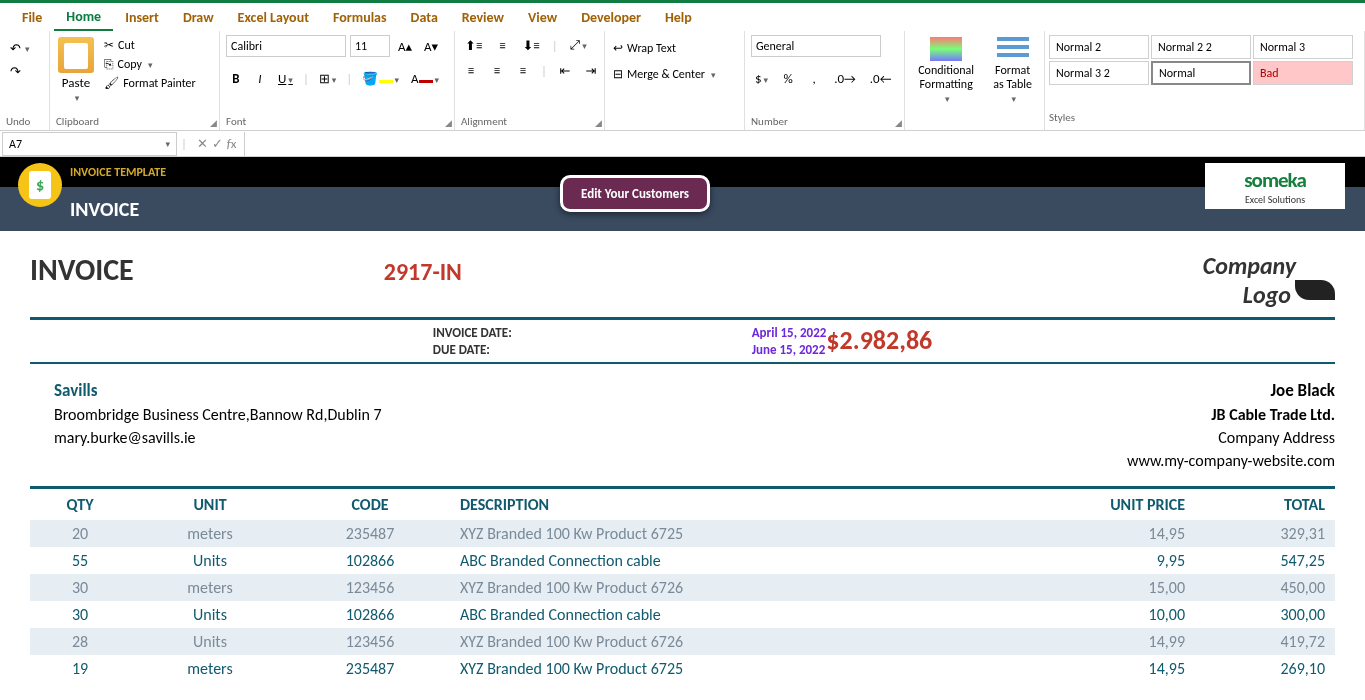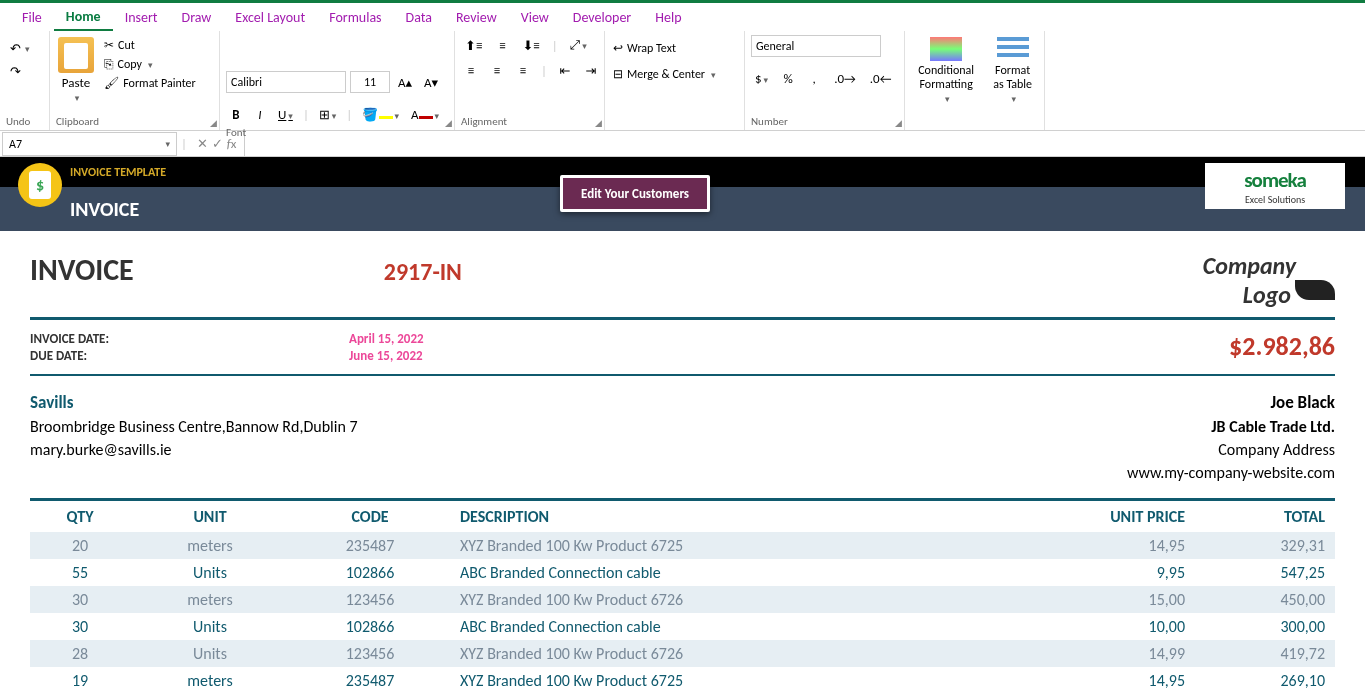--- a/index.html
+++ b/index.html
@@ -3,21 +3,21 @@
 <meta charset="utf-8">
 <style>
 * { box-sizing: border-box; margin: 0; padding: 0; font-family: 'Segoe UI', Calibri, sans-serif; }
 body { background: #fff; width: 1365px; height: 700px; overflow: hidden; font-size: 13px; }
 
 
 .topbar { height: 3px; background: #107c41; }
 
 
 .menubar { display: flex; align-items: center; padding: 0 10px; height: 28px; background: #fff; gap: 0; }
-.menubar .item { padding: 4px 12px; cursor: pointer; font-size: 14px; color: #a21caf; }
+.menubar .item { padding: 4px 12px; cursor: pointer; font-size: 14px; color: #a16207; font-weight: bold; }
 .menubar .item.active { color: #0a7c42; border-bottom: 2px solid #107c41; font-weight: 600; }
 
 
 .ribbon { display: flex; background: #fff; border-bottom: 1px solid #d0d0d0; height: 100px; position: relative; }
 .group { border-right: 1px solid #e0e0e0; display: flex; flex-direction: column; justify-content: space-between; padding: 4px 6px 0; position: relative; }
 .group-label { text-align: left; font-size: 11px; color: #666; padding: 2px 0; }
 .group-body { flex: 1; display: flex; align-items: flex-start; gap: 6px; }
 .group .dl { position: absolute; bottom: 2px; right: 2px; font-size: 9px; color: #888; }
 
 .undo-group { width: 50px; }
@@ -25,24 +25,24 @@
 .undo-btn { display: flex; align-items: center; gap: 2px; padding: 2px 4px; }
 
 .clipboard-group { width: 170px; }
 .paste-btn { display: flex; flex-direction: column; align-items: center; gap: 2px; padding: 2px; }
 .paste-icon { width: 36px; height: 36px; background: linear-gradient(#f5c153, #e8a43a); border-radius: 3px; position: relative; }
 .paste-icon::before { content: ''; position: absolute; top: 6px; left: 6px; right: 6px; bottom: 4px; background: #fff; border-radius: 2px; }
 .clip-side { display: flex; flex-direction: column; gap: 3px; padding-top: 2px; font-size: 12px; }
 .clip-side div { display: flex; align-items: center; gap: 4px; padding: 1px 2px; }
 
 .font-group { width: 235px; }
-.font-row1 { display: flex; gap: 4px; align-items: center; margin-top: 36px; }
+.font-row1 { display: flex; gap: 4px; align-items: center; }
 .font-row2 { display: flex; gap: 4px; align-items: center; margin-top: 6px; }
 .font-select { width: 120px; height: 22px; border: 1px solid #ccc; padding: 2px 4px; font-size: 12px; background: #fff; }
-.size-select { width: 40px; height: 22px; border: 1px solid #ccc; padding: 2px 13px; font-size: 12px; background: #fff; }
+.size-select { width: 40px; height: 22px; border: 1px solid #ccc; padding: 2px 4px; font-size: 12px; background: #fff; }
 .icon-btn { padding: 2px 4px; min-width: 20px; text-align: center; cursor: pointer; font-size: 13px; }
 .icon-btn.bold { font-weight: bold; }
 .icon-btn.italic { font-style: italic; }
 .icon-btn.underline { text-decoration: underline; }
 .color-bar { display: inline-block; width: 14px; height: 3px; }
 
 .align-group { width: 150px; }
 .align-row { display: flex; gap: 6px; align-items: center; }
 
 .wrap-group { width: 140px; }
@@ -70,40 +70,40 @@
 
 
 .sheet { position: relative; background: #fff; }
 .black-header { background: #000; height: 30px; display: flex; align-items: center; padding-left: 70px; }
 .black-header .subtitle { color: #d4a928; font-size: 12px; font-weight: bold; }
 .dollar-circle { position: absolute; left: 18px; top: 6px; width: 44px; height: 44px; background: #f5c416; border-radius: 50%; display: flex; align-items: center; justify-content: center; z-index: 10; }
 .dollar-circle::before { content: '$'; width: 22px; height: 28px; background: #fff; border-radius: 3px; color: #3aa655; font-weight: bold; font-size: 16px; display: flex; align-items: center; justify-content: center; }
 
 .blue-header { background: #3a4a5f; height: 44px; display: flex; align-items: center; padding-left: 70px; position: relative; }
 .blue-header .title { color: #fff; font-size: 20px; font-weight: bold; }
-.edit-btn { position: absolute; left: 560px; top: -12px; background: #6b2a52; color: #fff; border: 3px solid #fff; border-radius: 2px; padding: 8px 18px; font-size: 13px; font-weight: bold; box-shadow: 0 2px 6px rgba(0,0,0,0.5); }
+.edit-btn { position: absolute; left: 560px; top: -12px; background: #6b2a52; color: #fff; border: 3px solid #fff; border-radius: 10px; padding: 8px 18px; font-size: 13px; font-weight: bold; box-shadow: 0 2px 6px rgba(0,0,0,0.5); }
 .someka { position: absolute; right: 20px; top: -24px; background: #fff; width: 140px; height: 46px; display: flex; flex-direction: column; align-items: center; justify-content: center; }
 .someka .brand { font-size: 21px; font-weight: bold; color: #15803d; letter-spacing: -1px; }
 .someka .sub { font-size: 10px; color: #333; }
 
 .invoice-body { padding: 20px 30px 0 30px; }
 .invoice-top { display: flex; justify-content: space-between; align-items: flex-start; border-bottom: 3px solid #105a6e; padding-bottom: 8px; }
 .inv-left { display: flex; gap: 250px; align-items: baseline; }
 .inv-title { font-size: 30px; font-weight: bold; color: #333; }
 .inv-num { font-size: 24px; font-weight: bold; color: #c0392b; }
 .company-logo { font-size: 24px; font-weight: bold; font-style: italic; color: #333; position: relative; }
 .company-logo .swoosh { display: inline-block; width: 40px; height: 20px; background: #222; border-radius: 0 14px 0 14px; margin-left: 4px; vertical-align: top; }
 
-.dates-row { display: flex; justify-content: space-between; border-bottom: 2px solid #105a6e; padding: 10px 0; }
+.dates-row { display: flex; justify-content: center; border-bottom: 2px solid #105a6e; padding: 4px 0; }
 .dates-left { display: flex; gap: 240px; font-size: 13px; }
 .dates-left .lbl-col div { font-weight: bold; color: #333; padding: 1px 0; }
-.dates-left .val-col div { font-weight: bold; color: #ec4899; padding: 1px 0; }
+.dates-left .val-col div { font-weight: bold; color: #6d28d9; padding: 1px 0; }
 .total-amt { font-size: 26px; font-weight: bold; color: #c0392b; }
 
-.parties { display: flex; justify-content: space-between; padding: 14px 0; font-size: 16px; }
+.parties { display: flex; justify-content: space-between; padding: 14px 0; font-size: 16px; margin-left: 24px; }
 .party-left div, .party-right div { padding: 2px 0; }
 .party-left .name { color: #105a6e; font-weight: bold; font-size: 17px; }
 .party-right { text-align: right; }
 .party-right .name { font-weight: bold; font-size: 17px; }
 .party-right .co { font-weight: bold; }
 
 .items-table { width: 100%; border-top: 3px solid #105a6e; border-collapse: collapse; font-size: 16px; }
 .items-table th { color: #105a6e; font-weight: bold; text-align: left; padding: 6px 10px; }
 .items-table th.r, .items-table td.r { text-align: right; }
 .items-table th.c, .items-table td.c { text-align: center; }
@@ -253,20 +253,31 @@
       </div>
       <div class="style-big-btn">
         <div class="style-icon" style="background:repeating-linear-gradient(#5a9bd5 0 4px,#fff 4px 8px)"></div>
         <span>Format as Table</span>
           <span class="dd">▾</span>
       </div>
     </div>
     <div class="group-label">&nbsp;</div>
   </div>
 
+  <div class="group styles-gallery">
+    <div class="gallery-grid">
+        <div class="gallery-cell">Normal 2</div>
+        <div class="gallery-cell">Normal 2 2</div>
+        <div class="gallery-cell">Normal 3</div>
+        <div class="gallery-cell">Normal 3 2</div>
+        <div class="gallery-cell sel">Normal</div>
+        <div class="gallery-cell bad">Bad</div>
+      </div>
+    <div class="group-label">Styles</div>
+  </div>
 
 </div>
 
 <div class="fbar">
   <div class="namebox">
       <span>A7</span>
       <span class="dd">▾</span>
     </div>
   <span class="sep">|</span>
   <div class="fx-btns">

